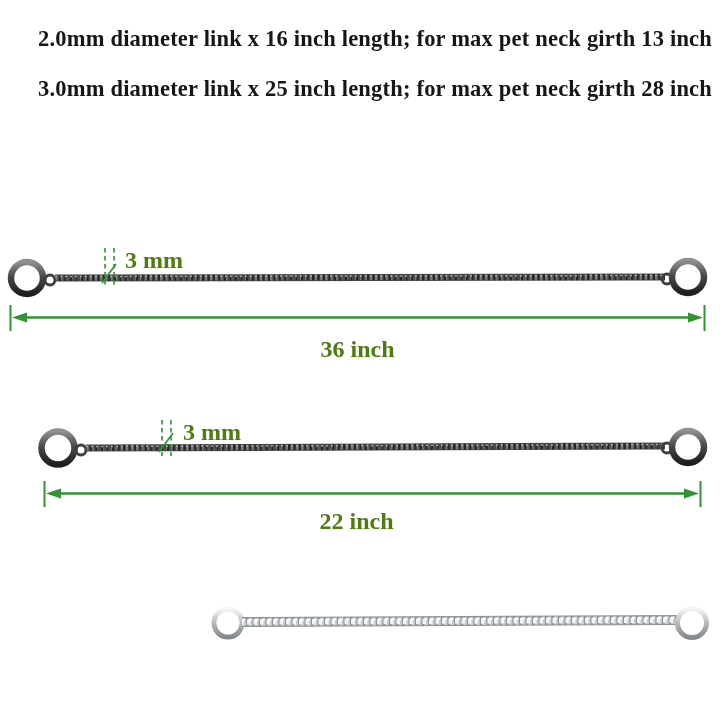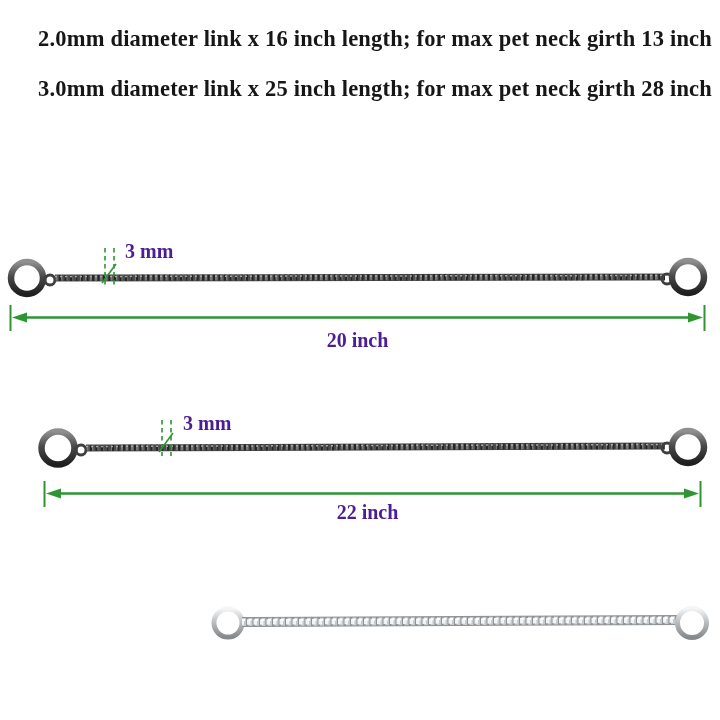--- a/index.html
+++ b/index.html
@@ -17,24 +17,25 @@
     left: 38px; top: 14px;
     font-size: 22.5px;
     font-weight: bold;
     color: #161616;
     line-height: 50px;
     white-space: nowrap;
     letter-spacing: 0.2px;
   }
   .green-label {
     position: absolute;
-    color: #4c1d95;
+    color: #4d7c0f;
     font-weight: bold;
-    font-size: 20px;
+    font-size: 24px;
     white-space: nowrap;
+    margin-top: 7px;
   }
   .length-label { text-align: center; }
   svg { display: block; }
 </style>
 </head>
 <body>
 
 <div class="canvas">
 
   <div class="spec-lines">
@@ -75,21 +76,21 @@
 
   <svg class="abs" style="left:0; top:300px;" width="720" height="40">
     <g fill="none">
       <line x1="10.5" y1="5" x2="10.5" y2="31" stroke-width="2" stroke="#2e9532"></line>
       <line x1="704.5" y1="5" x2="704.5" y2="31" stroke-width="2" stroke="#2e9532"></line>
       <line x1="23" y1="17.5" x2="692" y2="17.5" stroke-width="2.5" stroke="#2e9532"></line>
     </g>
     <polygon points="12,17.5 27,12.5 27,22.5" fill="#2e9532"></polygon>
     <polygon points="703,17.5 688,12.5 688,22.5" fill="#2e9532"></polygon>
   </svg>
-  <div class="green-label length-label" style="left:10px; top:329px; width:695px;">20 inch</div>
+  <div class="green-label length-label" style="left:10px; top:329px; width:695px;">36 inch</div>
 
   <svg class="abs" style="left:0; top:418px;" width="720" height="64">
     <circle cx="58" cy="30" r="16.5" fill="none" stroke="url(#gunmetal)" stroke-width="6.5"></circle>
     <circle cx="81" cy="32" r="5" fill="none" stroke="#3f3f3f" stroke-width="3"></circle>
     <g>
       <line x1="86" y1="30" x2="665" y2="28" stroke="#4c4c4c" stroke-width="7"></line>
       <line x1="86" y1="30" x2="665" y2="28" stroke="#787878" stroke-width="5" stroke-dasharray="2.5 2.5"></line>
       <line x1="86" y1="30" x2="665" y2="28" stroke="#262626" stroke-width="6" stroke-dasharray="2 3.5" stroke-dashoffset="1.5"></line>
       <line x1="86" y1="28.5" x2="665" y2="26.5" stroke="#a8a8a8" stroke-width="1.5" stroke-dasharray="2 3"></line>
     </g>
@@ -105,21 +106,21 @@
 
   <svg class="abs" style="left:0; top:476px;" width="720" height="40">
     <g fill="none">
       <line x1="44.5" y1="5" x2="44.5" y2="31" stroke-width="2" stroke="#2e9532"></line>
       <line x1="700.5" y1="5" x2="700.5" y2="31" stroke-width="2" stroke="#2e9532"></line>
       <line x1="57" y1="17.5" x2="688" y2="17.5" stroke-width="2.5" stroke="#2e9532"></line>
     </g>
     <polygon points="46,17.5 61,12.5 61,22.5" fill="#2e9532"></polygon>
     <polygon points="699,17.5 684,12.5 684,22.5" fill="#2e9532"></polygon>
   </svg>
-  <div class="green-label length-label" style="left:39px; top:501px; width:657px;">22 inch</div>
+  <div class="green-label length-label" style="left:28px; top:501px; width:657px;">22 inch</div>
 
   <svg class="abs" style="left:0; top:598px;" width="720" height="52">
     <circle cx="228" cy="25" r="14" fill="none" stroke="url(#silver)" stroke-width="5"></circle>
     <g>
       <line x1="242" y1="24" x2="680" y2="22" stroke="#8f9396" stroke-width="10"></line>
       <line x1="242" y1="24" x2="680" y2="22" stroke="#c6cacd" stroke-width="8" stroke-dasharray="4 2.5"></line>
       <line x1="242" y1="24" x2="680" y2="22" stroke="#f1f3f4" stroke-width="5.5" stroke-dasharray="3.5 3" stroke-dashoffset="1.5"></line>
       <line x1="242" y1="22" x2="680" y2="20" stroke="#ffffff" stroke-width="2" stroke-dasharray="3 3.5"></line>
     </g>
     <circle cx="692" cy="25" r="14.5" fill="none" stroke="url(#silver)" stroke-width="5"></circle>

